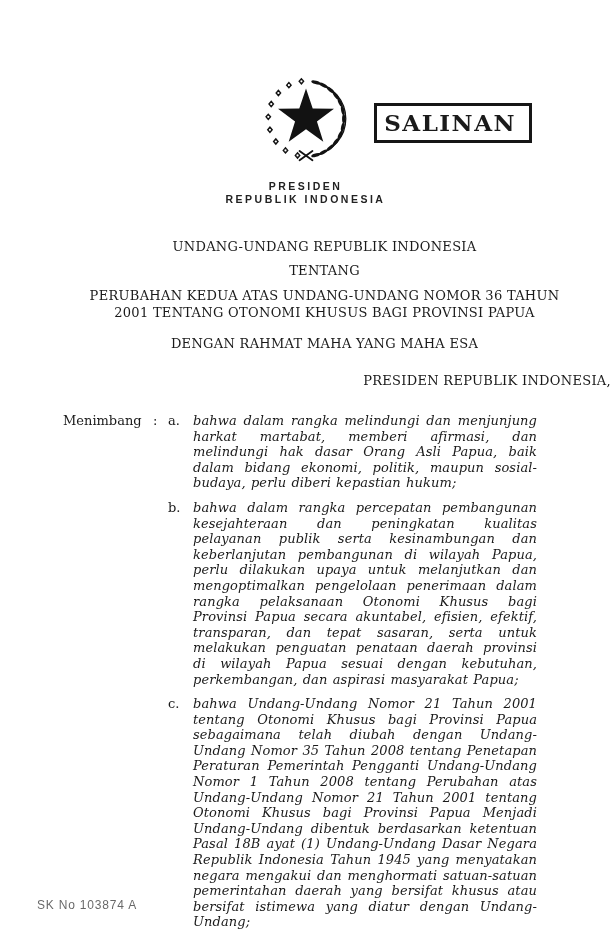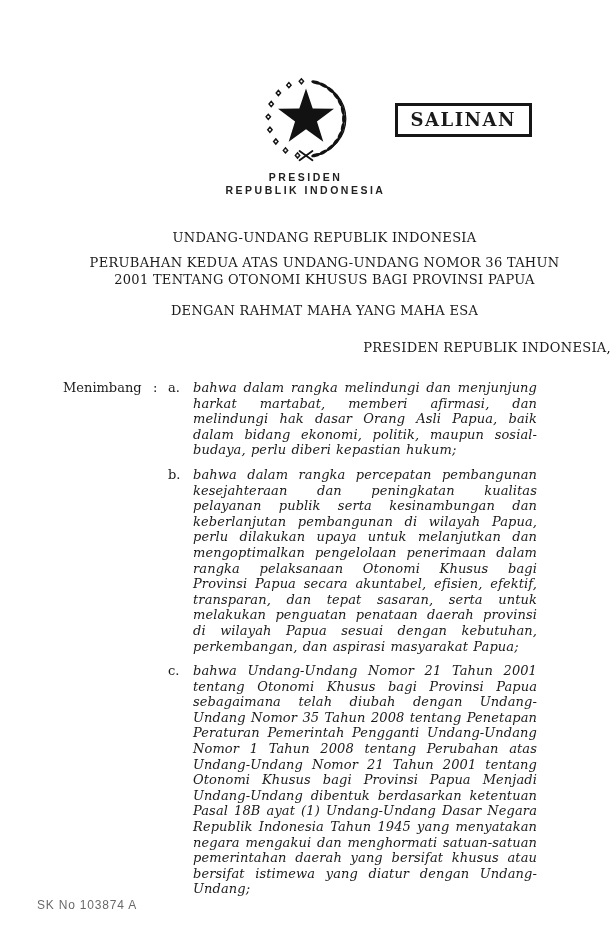--- a/index.html
+++ b/index.html
@@ -13,38 +13,38 @@
     font-family: "DejaVu Serif", "Liberation Serif", serif;
     overflow: hidden;
     box-sizing: border-box;
   }
 
   
   .masthead { position: relative; padding-top: 70px; }
   .seal { width: 100px; height: 92px; margin: 0 auto; display: block; }
   .seal svg { display: block; width: 100px; height: 92px; }
   .masthead-text {
-    margin-top: 9px;
+    margin-top: 18px;
     text-align: center;
     font-family: "Liberation Sans", "DejaVu Sans", sans-serif;
     font-size: 10.5px;
     font-weight: bold;
     letter-spacing: 2.5px;
     line-height: 12.5px;
     color: #222;
   }
   .salinan-box {
     position: absolute;
     top: 103px;
     right: 79px;
     border: 3px solid #161616;
-    padding: 3px 13px 4px 13px;
+    padding: 3px 13px 4px 7px;
     font-family: "DejaVu Serif", serif;
     font-weight: bold;
-    font-size: 18px;
+    font-size: 23px;
     letter-spacing: 1.5px;
     background: #fff;
   }
 
   
   .title-block { margin-top: 34px; text-align: center; }
   .title-block p { margin: 0; font-size: 13px; letter-spacing: 0.3px; padding-left: 38px; }
   .t-gap { margin-top: 9px !important; }
   .subject { line-height: 17px; width: 480px; margin: 9px auto 0 auto !important; }
   .invocation { margin-top: 15px !important; }
@@ -156,20 +156,21 @@
     </div>
     <div class="masthead-text">
       <div>PRESIDEN</div>
       <div>REPUBLIK INDONESIA</div>
     </div>
     <div class="salinan-box">SALINAN</div>
   </div>
 
   <div class="title-block">
     <p>UNDANG-UNDANG REPUBLIK INDONESIA</p>
+    <p class="t-gap">TENTANG</p>
     <p class="subject">PERUBAHAN KEDUA ATAS UNDANG-UNDANG NOMOR 36 TAHUN 2001 TENTANG OTONOMI KHUSUS BAGI PROVINSI PAPUA</p>
     <p class="invocation">DENGAN RAHMAT MAHA YANG MAHA ESA</p>
     <p class="authority">PRESIDEN REPUBLIK INDONESIA,</p>
   </div>
 
   <div class="consider-row">
     <span class="consider-label">Menimbang</span>
     <span class="consider-colon">:</span>
     <div class="consider-items">
       <div class="consider-item">

